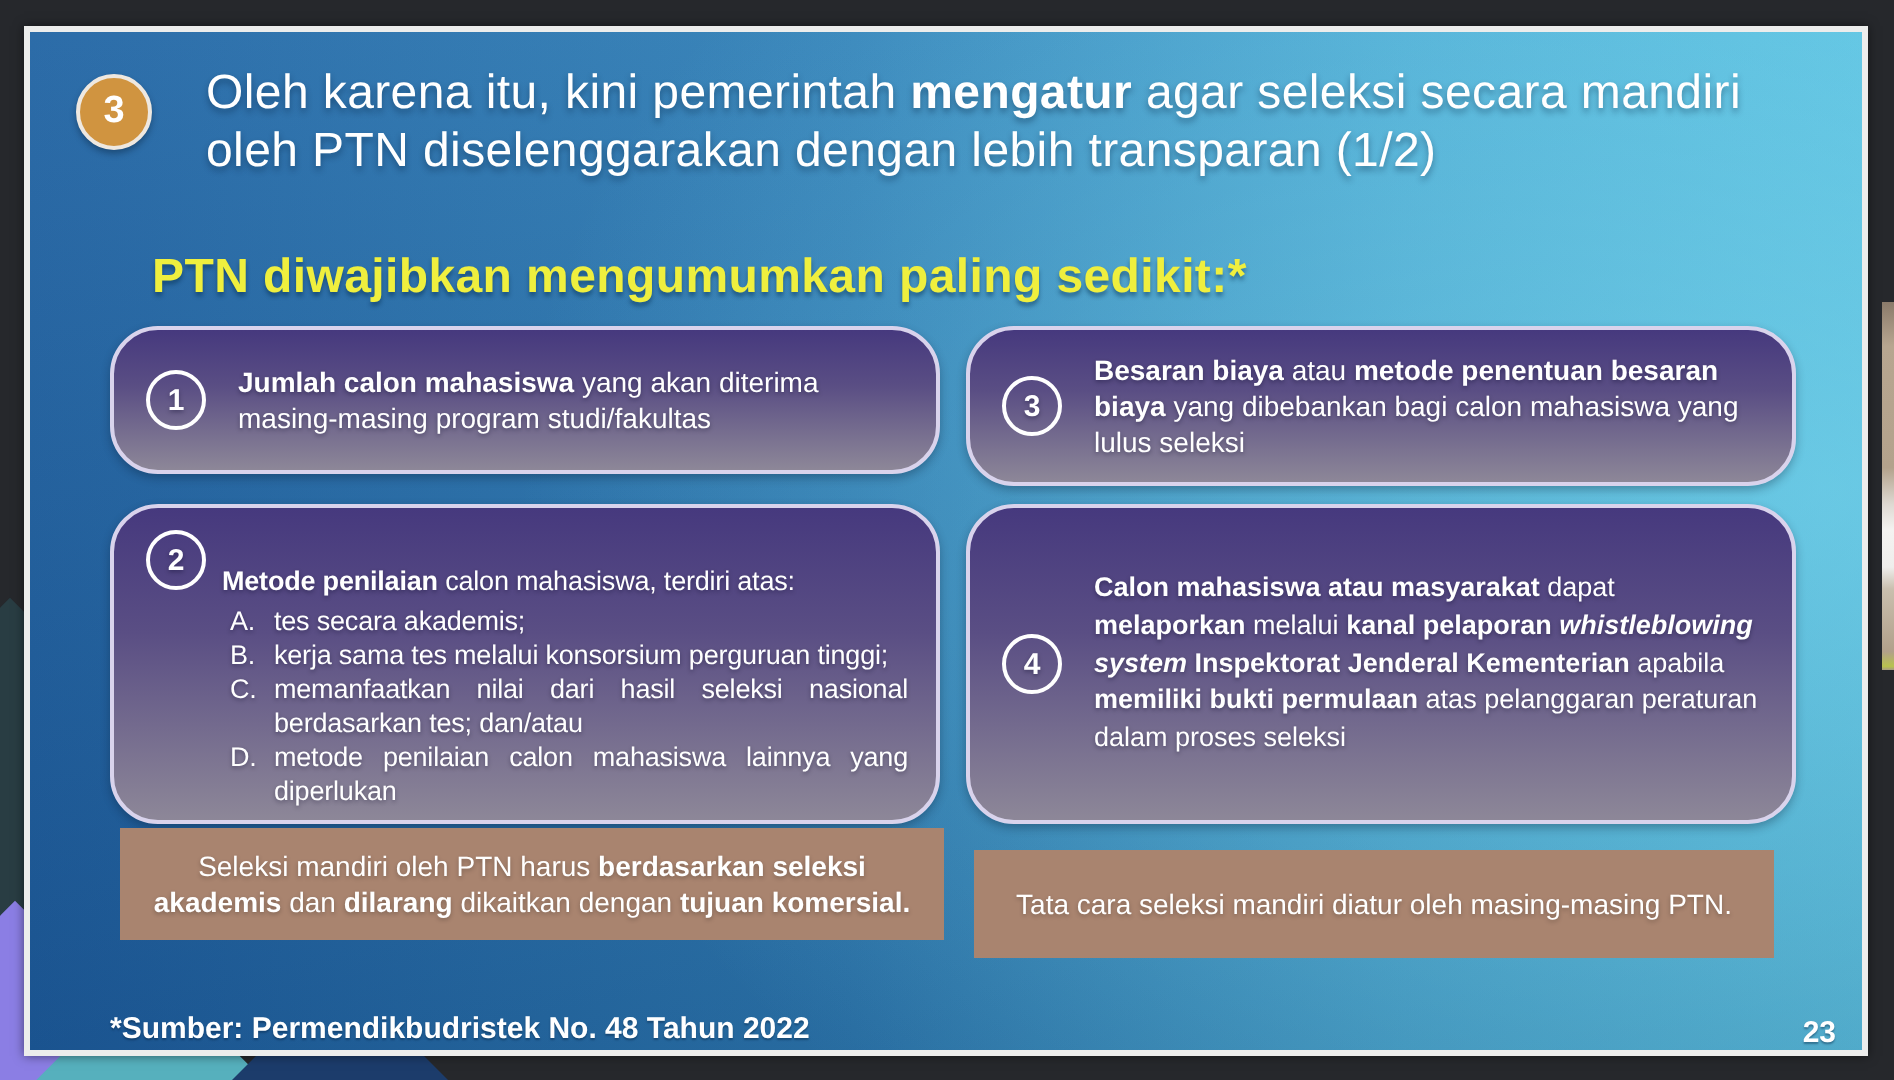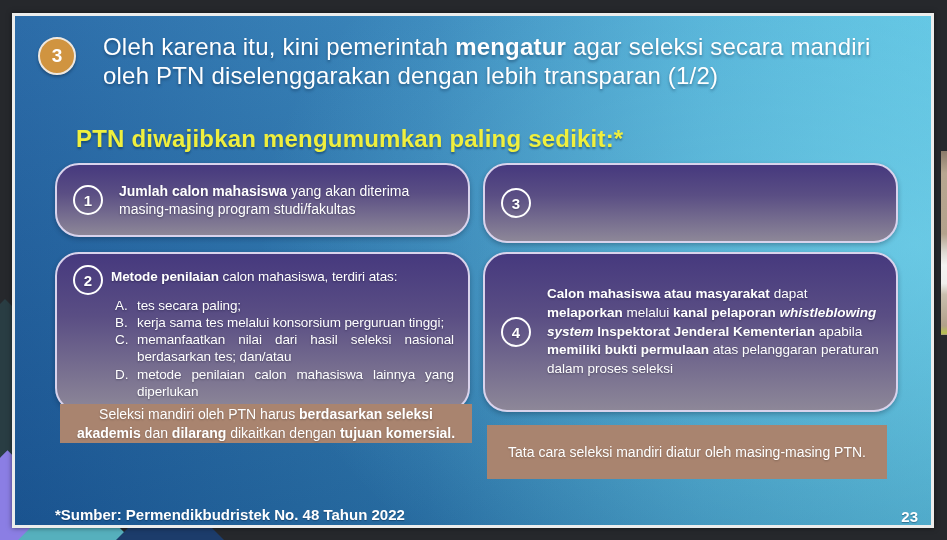--- a/index.html
+++ b/index.html
@@ -48,30 +48,30 @@
   .card4{left:468px;top:236px;width:415px;height:160px;}
 
   .num-circle{flex:0 0 auto;width:30px;height:30px;box-sizing:border-box;border:2px solid #fff;
     border-radius:50%;display:flex;align-items:center;justify-content:center;
     font-weight:700;font-size:15px;margin-left:16px;}
   .card-text{margin-left:16px;margin-right:14px;font-size:14px;line-height:1.3;}
   .card4 .card-text{font-size:13.5px;line-height:1.38;}
 
   .card2-head{display:flex;align-items:flex-start;}
   .card2 .num-circle{margin-left:2px;margin-top:0;}
-  .card2 .heading{font-size:13.5px;margin-left:8px;margin-top:3px;margin-right:0;white-space:nowrap;letter-spacing:-.1px;}
+  .card2 .heading{font-size:13.5px;margin-left:8px;margin-top:17px;margin-right:0;white-space:nowrap;letter-spacing:-.1px;}
   .card2-list{margin-left:44px;margin-top:2px;font-size:13.5px;line-height:1.27;letter-spacing:-.1px;}
   .lrow{display:flex;}
   .llabel{width:22px;flex:0 0 auto;}
   .ltext{text-align:justify;flex:1 1 auto;}
 
   .note{position:absolute;background:#a9846f;color:#fff;display:flex;align-items:center;
     justify-content:center;text-align:center;font-size:14px;line-height:1.32;
     text-shadow:0 1px 2px rgba(0,0,0,.25);}
-  .note-left{left:45px;top:388px;width:412px;height:39px;}
+  .note-left{left:45px;top:398px;width:412px;height:56px;}
   .note-right{left:472px;top:409px;width:400px;height:54px;}
   .note-inner{width:92%;}
 
   .source-note{position:absolute;left:40px;top:490px;font-size:15px;font-weight:700;color:#fff;
     text-shadow:0 1px 1px rgba(0,30,60,.4);}
   .page-number{position:absolute;right:13px;top:492px;font-size:15px;font-weight:700;color:#fff;
     text-shadow:0 1px 1px rgba(0,30,60,.4);}
 </style>
 </head>
 <body>
@@ -96,31 +96,32 @@
     <div class="subtitle">PTN diwajibkan mengumumkan paling sedikit:*</div>
 
 
     <div class="card card1">
       <div class="num-circle">1</div>
       <div class="card-text"><span style="font-weight: 700;">Jumlah calon mahasiswa</span><span> yang akan diterima masing-masing program studi/fakultas</span></div>
     </div>
 
     <div class="card card3">
       <div class="num-circle">3</div>
+      <div class="card-text"><span style="font-weight: 700;">Besaran biaya</span><span> atau </span><span style="font-weight: 700;">metode penentuan besaran biaya</span><span> yang dibebankan bagi calon mahasiswa yang lulus seleksi</span></div>
     </div>
 
     <div class="card card2">
       <div class="card2-head">
         <div class="num-circle">2</div>
         <div class="card-text heading"><span style="font-weight: 700;">Metode penilaian</span><span> calon mahasiswa, terdiri atas:</span></div>
       </div>
       <div class="card2-list">
         <div class="lrow">
           <span class="llabel">A.</span>
-          <span class="ltext">tes secara paling;</span>
+          <span class="ltext">tes secara akademis;</span>
         </div>
         <div class="lrow">
           <span class="llabel">B.</span>
           <span class="ltext">kerja sama tes melalui konsorsium perguruan tinggi;</span>
         </div>
         <div class="lrow">
           <span class="llabel">C.</span>
           <span class="ltext">memanfaatkan nilai dari hasil seleksi nasional berdasarkan tes; dan/atau</span>
         </div>
         <div class="lrow">

